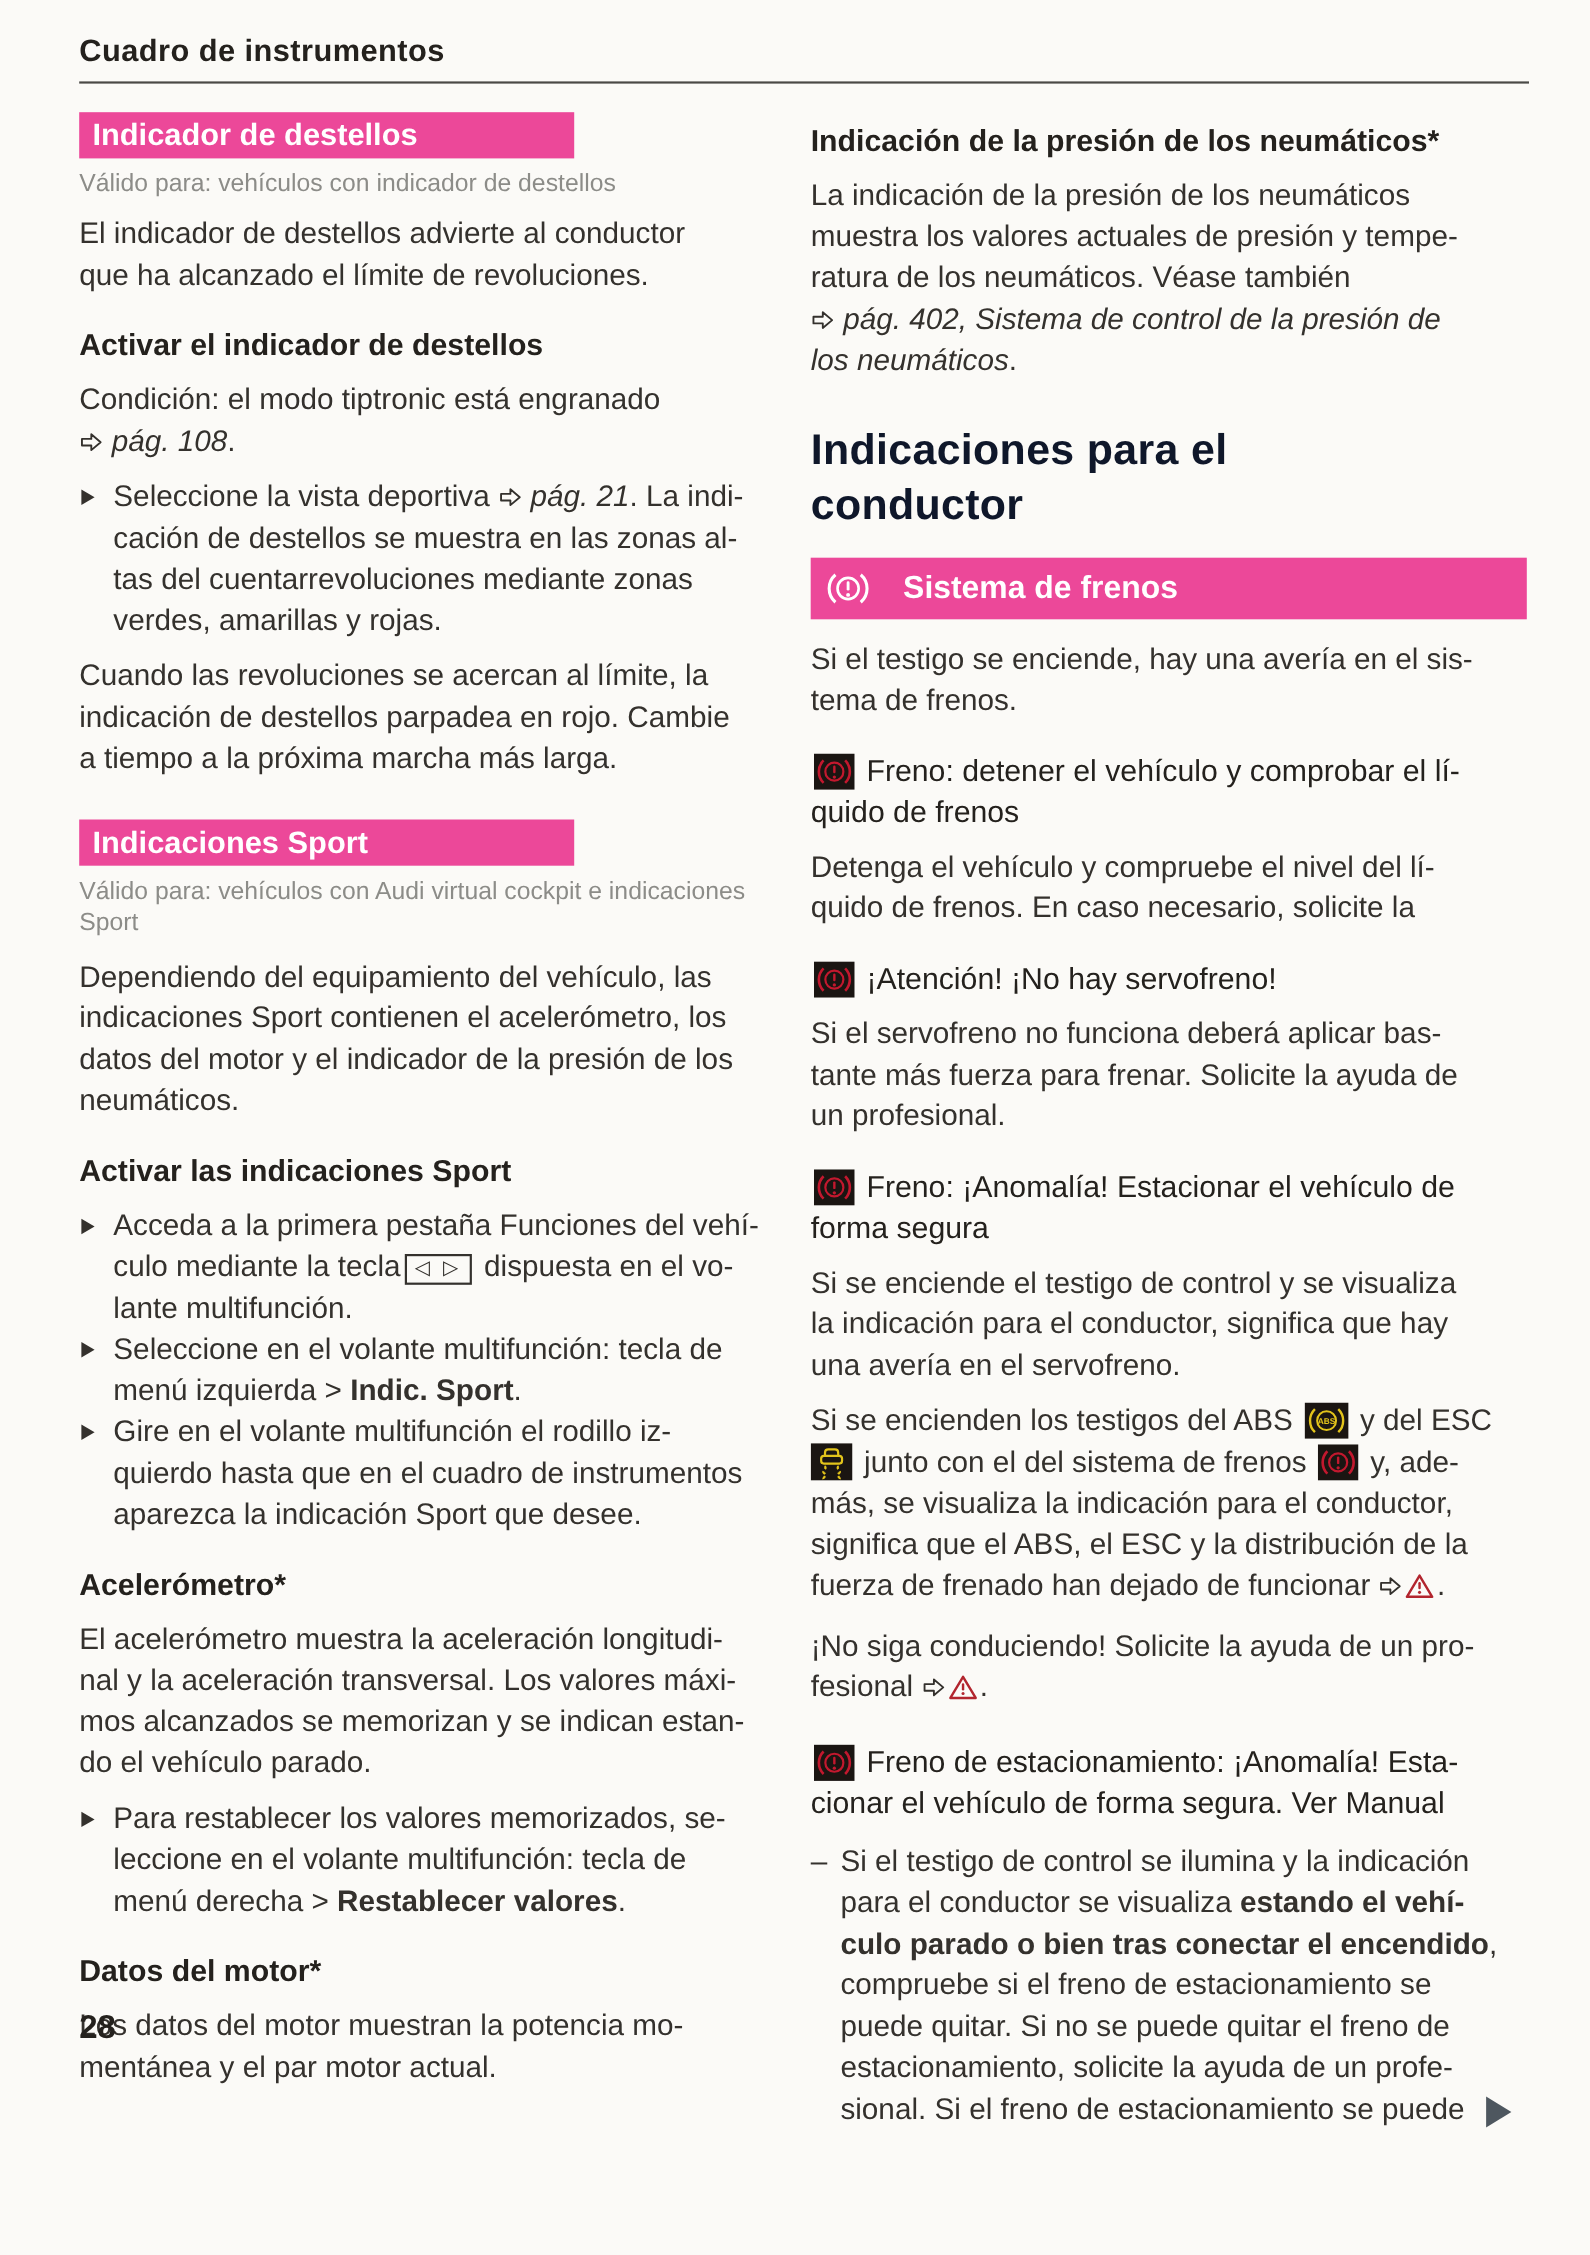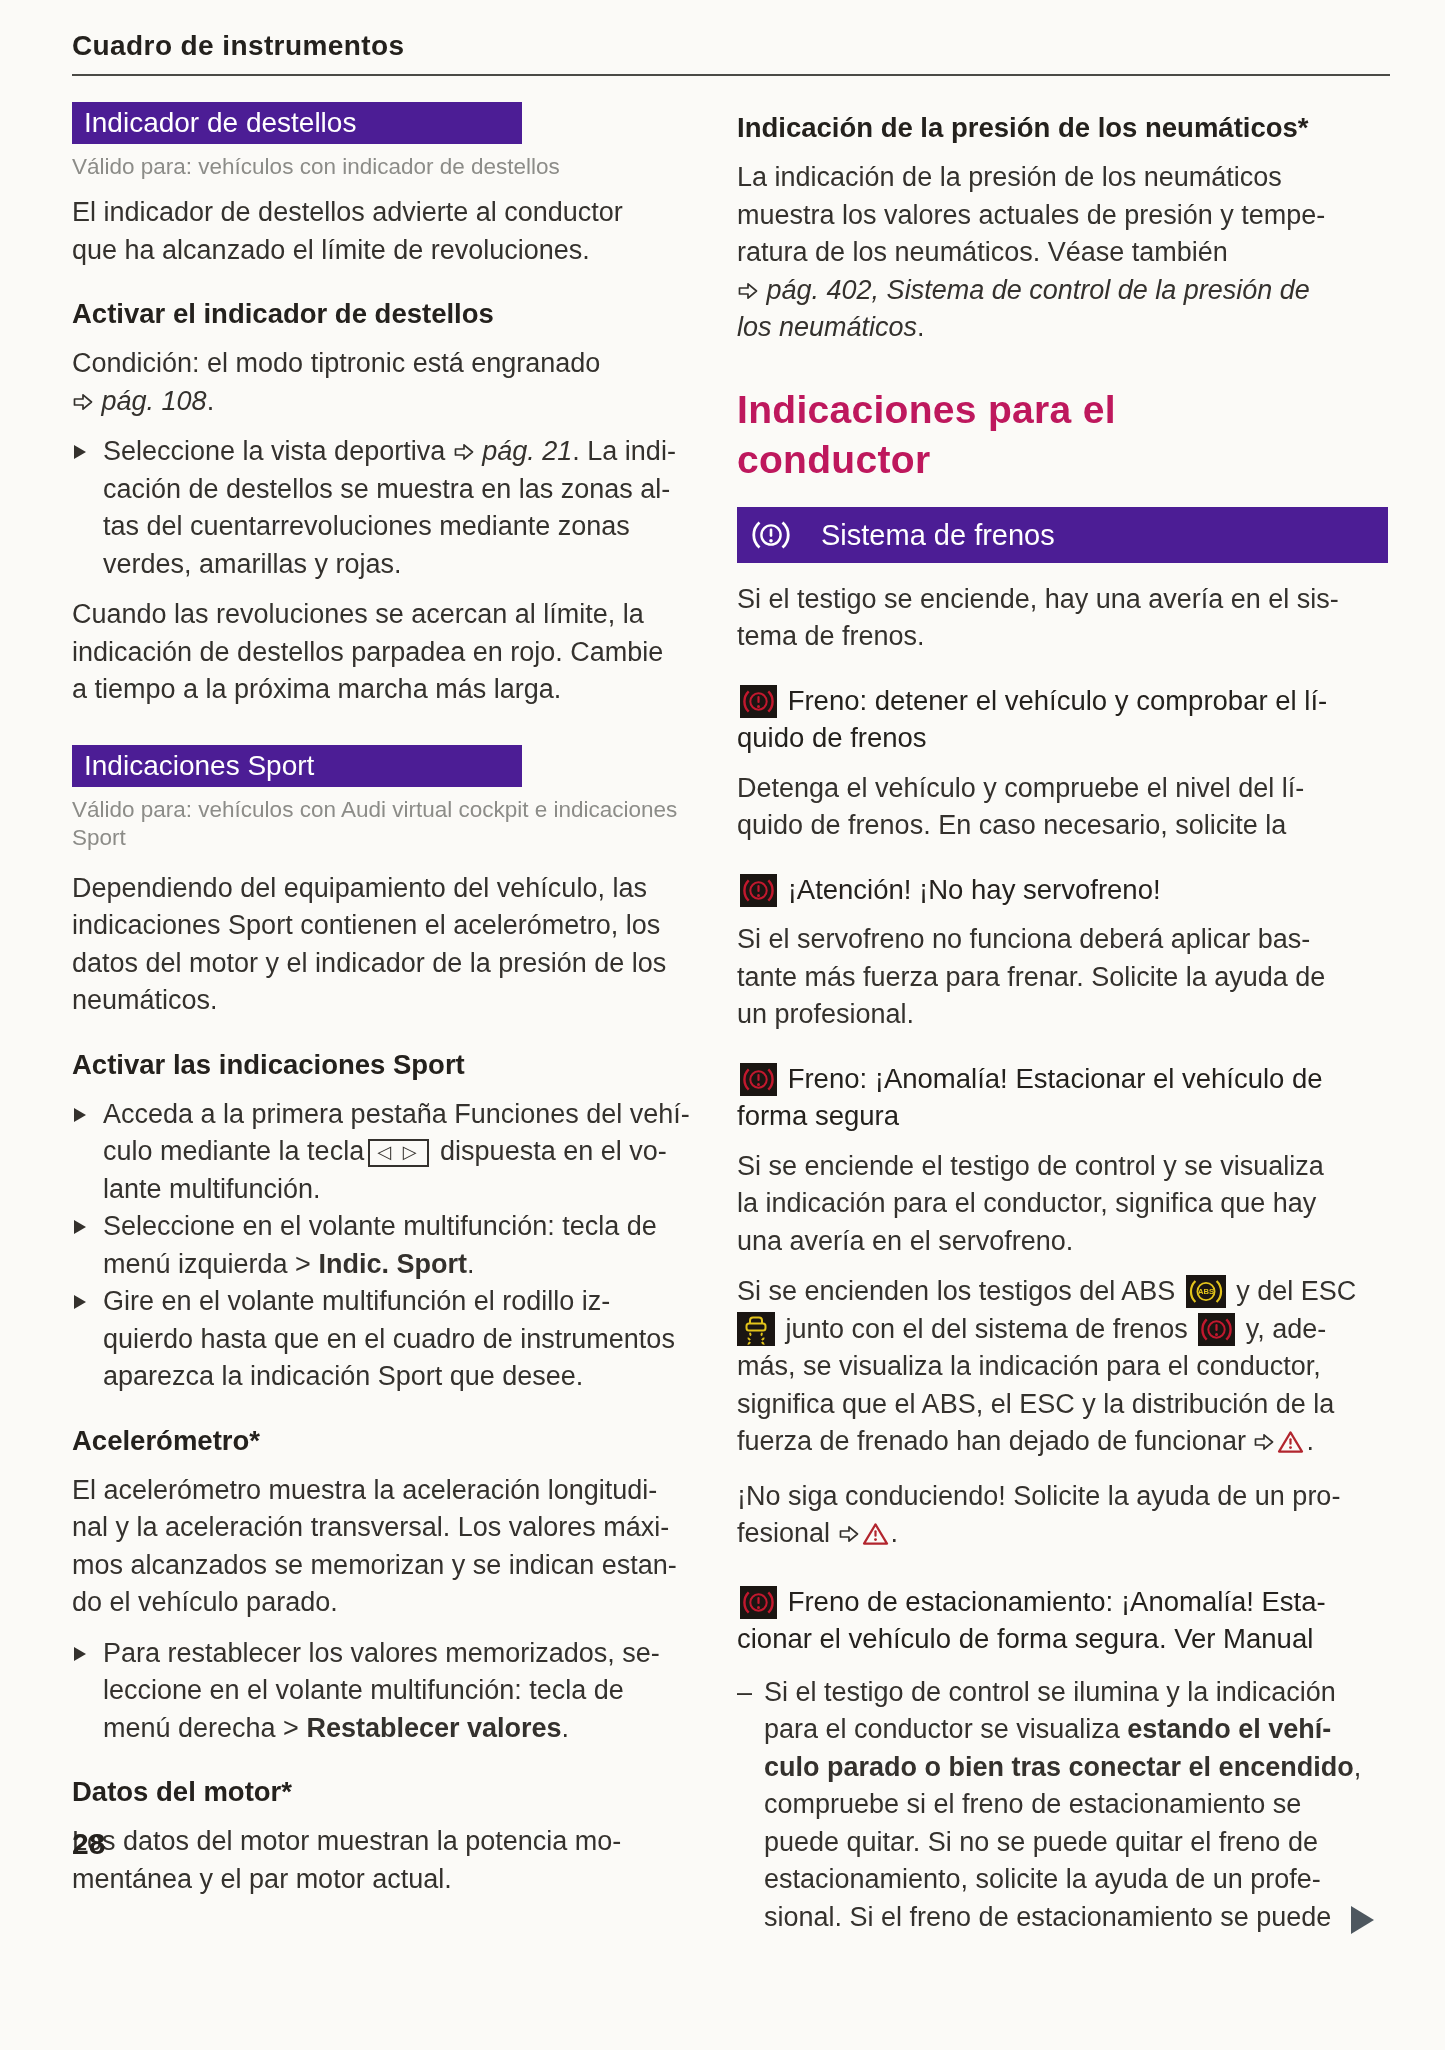--- a/index.html
+++ b/index.html
@@ -12,33 +12,33 @@
   }
   .page{position:absolute;inset:0;padding:30px 55px 0 72px;box-sizing:border-box;}
   .page-title{font-size:28px;font-weight:700;color:#24211d;letter-spacing:.4px;}
   .rule{height:2px;background:#4a4a46;margin-top:12px;width:1318px;}
   .columns{display:flex;gap:45px;margin-top:26px;}
   .col{font-size:27px;line-height:37.5px;}
   .col-left{width:620px;}
   .col-right{width:651px;}
 
   .banner{
-    background:#4c1d95;color:#ffffff;font-weight:400;font-size:28px;
+    background:#ec4899;color:#ffffff;font-weight:700;font-size:28px;
     height:42px;line-height:42px;padding-left:12px;box-sizing:border-box;
   }
   .banner-narrow{width:450px;margin-top:36px;}
   .banner-first{margin-top:0;}
   .banner-wide{
     width:100%;height:56px;display:flex;align-items:center;gap:28px;
     margin-top:22px;font-size:29px;
   }
   .valid{color:#8c8c88;font-size:22.5px;line-height:28px;margin-top:9px;}
   .h-bold{font-weight:700;font-size:27.5px;color:#24211d;margin:27px 0 13px 0;line-height:36px;}
   .para{margin-top:13px;}
-  .big-h{font-size:39px;line-height:50px;font-weight:700;color:#be185d;margin-top:38px;letter-spacing:.3px;}
+  .big-h{font-size:39px;line-height:50px;font-weight:700;color:#0f172a;margin-top:38px;letter-spacing:.3px;}
   .first-h{margin-top:8px;margin-bottom:12px;}
 
   .bullet{position:relative;padding-left:31px;}
   .bullet .marker{
     position:absolute;left:2px;top:12px;width:0;height:0;
     border-left:12px solid #34312d;border-top:7px solid transparent;border-bottom:7px solid transparent;
   }
   .dash{position:relative;padding-left:27px;margin-top:16px;}
   .dash .dmark{position:absolute;left:0;top:0;}
 

